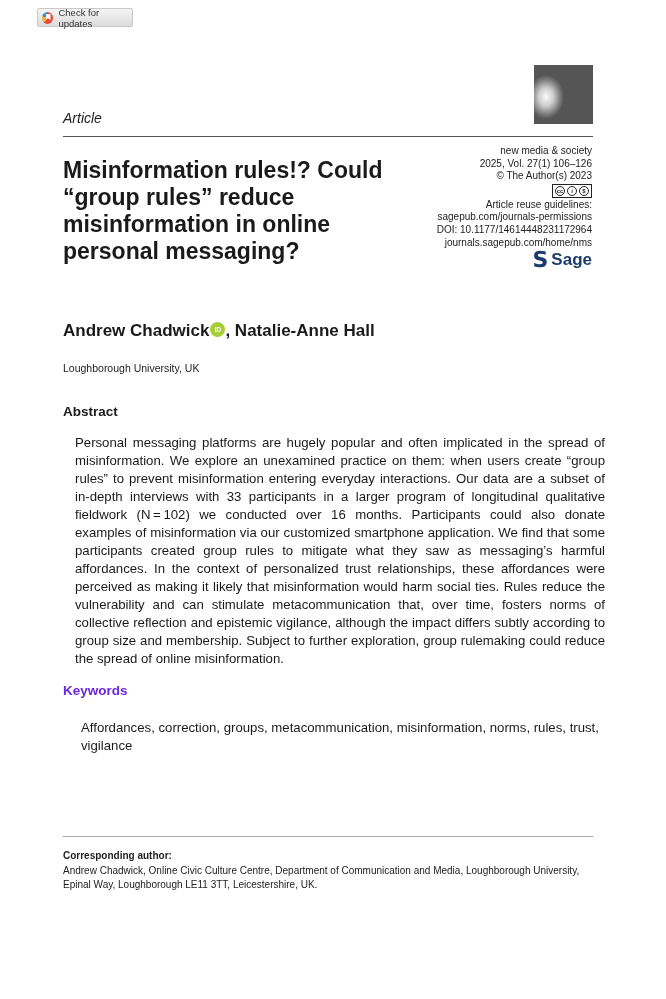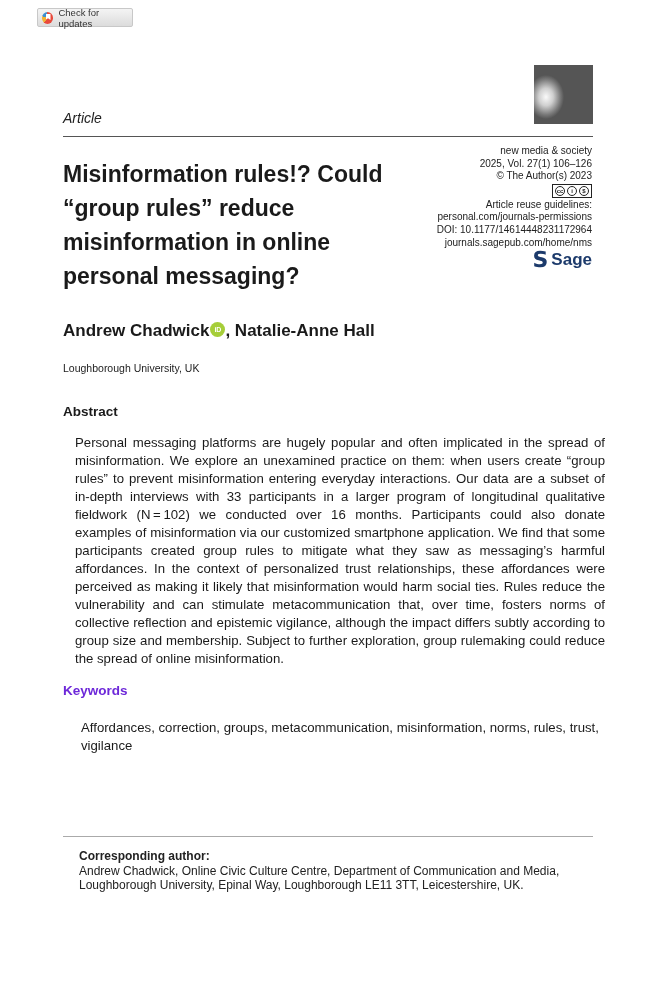--- a/index.html
+++ b/index.html
@@ -15,30 +15,30 @@
       background: radial-gradient(ellipse 18px 22px at 12px 32px, #fafafa 0%, #cfcfcf 40%, #7a7a7a 80%, #555 100%),
                   repeating-linear-gradient(60deg, #666 0 2px, #999 2px 4px);
       background-blend-mode: normal; }
     .article-label { position: absolute; left: 63px; top: 110px; font-style: italic; font-size: 14px; color: #222; }
     .top-rule { position: absolute; left: 63px; top: 136px; width: 530px; height: 1px; background: #555; }
     .journal-meta { position: absolute; right: 74px; top: 145px; text-align: right; font-size: 10px; line-height: 12.6px; color: #222; }
     .cc-badge { display: inline-flex; align-items: center; gap: 2px; border: 1px solid #222; padding: 0 2px; height: 12px; background: #fff; margin: 1px 0; }
     .cc-badge span { display: inline-block; width: 10px; height: 10px; border: 1.3px solid #222; border-radius: 50%; box-sizing: border-box; font-size: 6px; line-height: 8px; text-align: center; font-weight: bold; }
     .sage-logo { display: inline-flex; align-items: center; font-weight: bold; font-size: 17px; color: #1c3a6b; margin-top: 2px; }
     .sage-logo .s-mark { font-size: 22px; margin-right: 3px; line-height: 18px; }
-    .title { position: absolute; left: 63px; top: 157px; width: 360px; font-weight: bold; font-size: 23px; line-height: 34px; color: #1a1a1a; margin: 0; }
+    .title { position: absolute; left: 63px; top: 157px; width: 360px; font-weight: bold; font-size: 23px; line-height: 27px; color: #1a1a1a; margin: 0; }
     .authors { position: absolute; left: 63px; top: 320px; font-weight: bold; font-size: 17px; line-height: 21px; color: #1a1a1a; }
     .orcid { display: inline-block; width: 15px; height: 15px; border-radius: 50%; background: #a6ce39; color: #fff; font-size: 7px; font-weight: bold; text-align: center; line-height: 15px; vertical-align: 4px; margin-left: 1px; }
     .affiliation { position: absolute; left: 63px; top: 362px; font-size: 10.5px; color: #222; }
     .abstract-head { position: absolute; left: 63px; top: 404px; font-weight: bold; font-size: 13.5px; color: #1a1a1a; }
     .abstract-body { position: absolute; left: 63px; top: 422px; width: 530px; font-size: 13.2px; line-height: 18px; text-align: justify; color: #1a1a1a; margin: 12px; }
     .keywords-head { position: absolute; left: 63px; top: 683px; font-weight: bold; font-size: 13.5px; color: #6d28d9; }
     .keywords-body { position: absolute; left: 63px; top: 701px; width: 530px; font-size: 13.2px; line-height: 18px; color: #1a1a1a; margin: 18px; }
     .bottom-rule { position: absolute; left: 63px; top: 836px; width: 530px; height: 1px; background: #aaa; }
-    .corr { position: absolute; left: 63px; top: 849px; width: 540px; font-size: 12px; line-height: 14.5px; color: #222; margin-left: 16px; }
+    .corr { position: absolute; left: 63px; top: 849px; width: 540px; font-size: 10px; line-height: 14.5px; color: #222; }
     .corr-head { font-weight: bold; }
   </style>
 </head>
 <body>
 
 <div class="check-updates">
   <span class="cu-icon"></span>
   <span>Check for updates</span>
 </div>
 
@@ -52,21 +52,21 @@
   <div>2025, Vol. 27(1) 106–126</div>
   <div>© The Author(s) 2023</div>
   <div>
     <span class="cc-badge">
         <span>cc</span>
         <span>i</span>
         <span>$</span>
       </span>
   </div>
   <div>Article reuse guidelines:</div>
-  <div>personal.com/journals-permissions</div>
+  <div>sagepub.com/journals-permissions</div>
   <div>DOI: 10.1177/14614448231172964</div>
   <div>journals.sagepub.com/home/nms</div>
   <div class="sage-logo">
     <span class="s-mark">𝗦</span>
     <span>Sage</span>
   </div>
 </div>
 
 <h1 class="title">Misinformation rules!? Could “group rules” reduce misinformation in online personal messaging?</h1>
 

